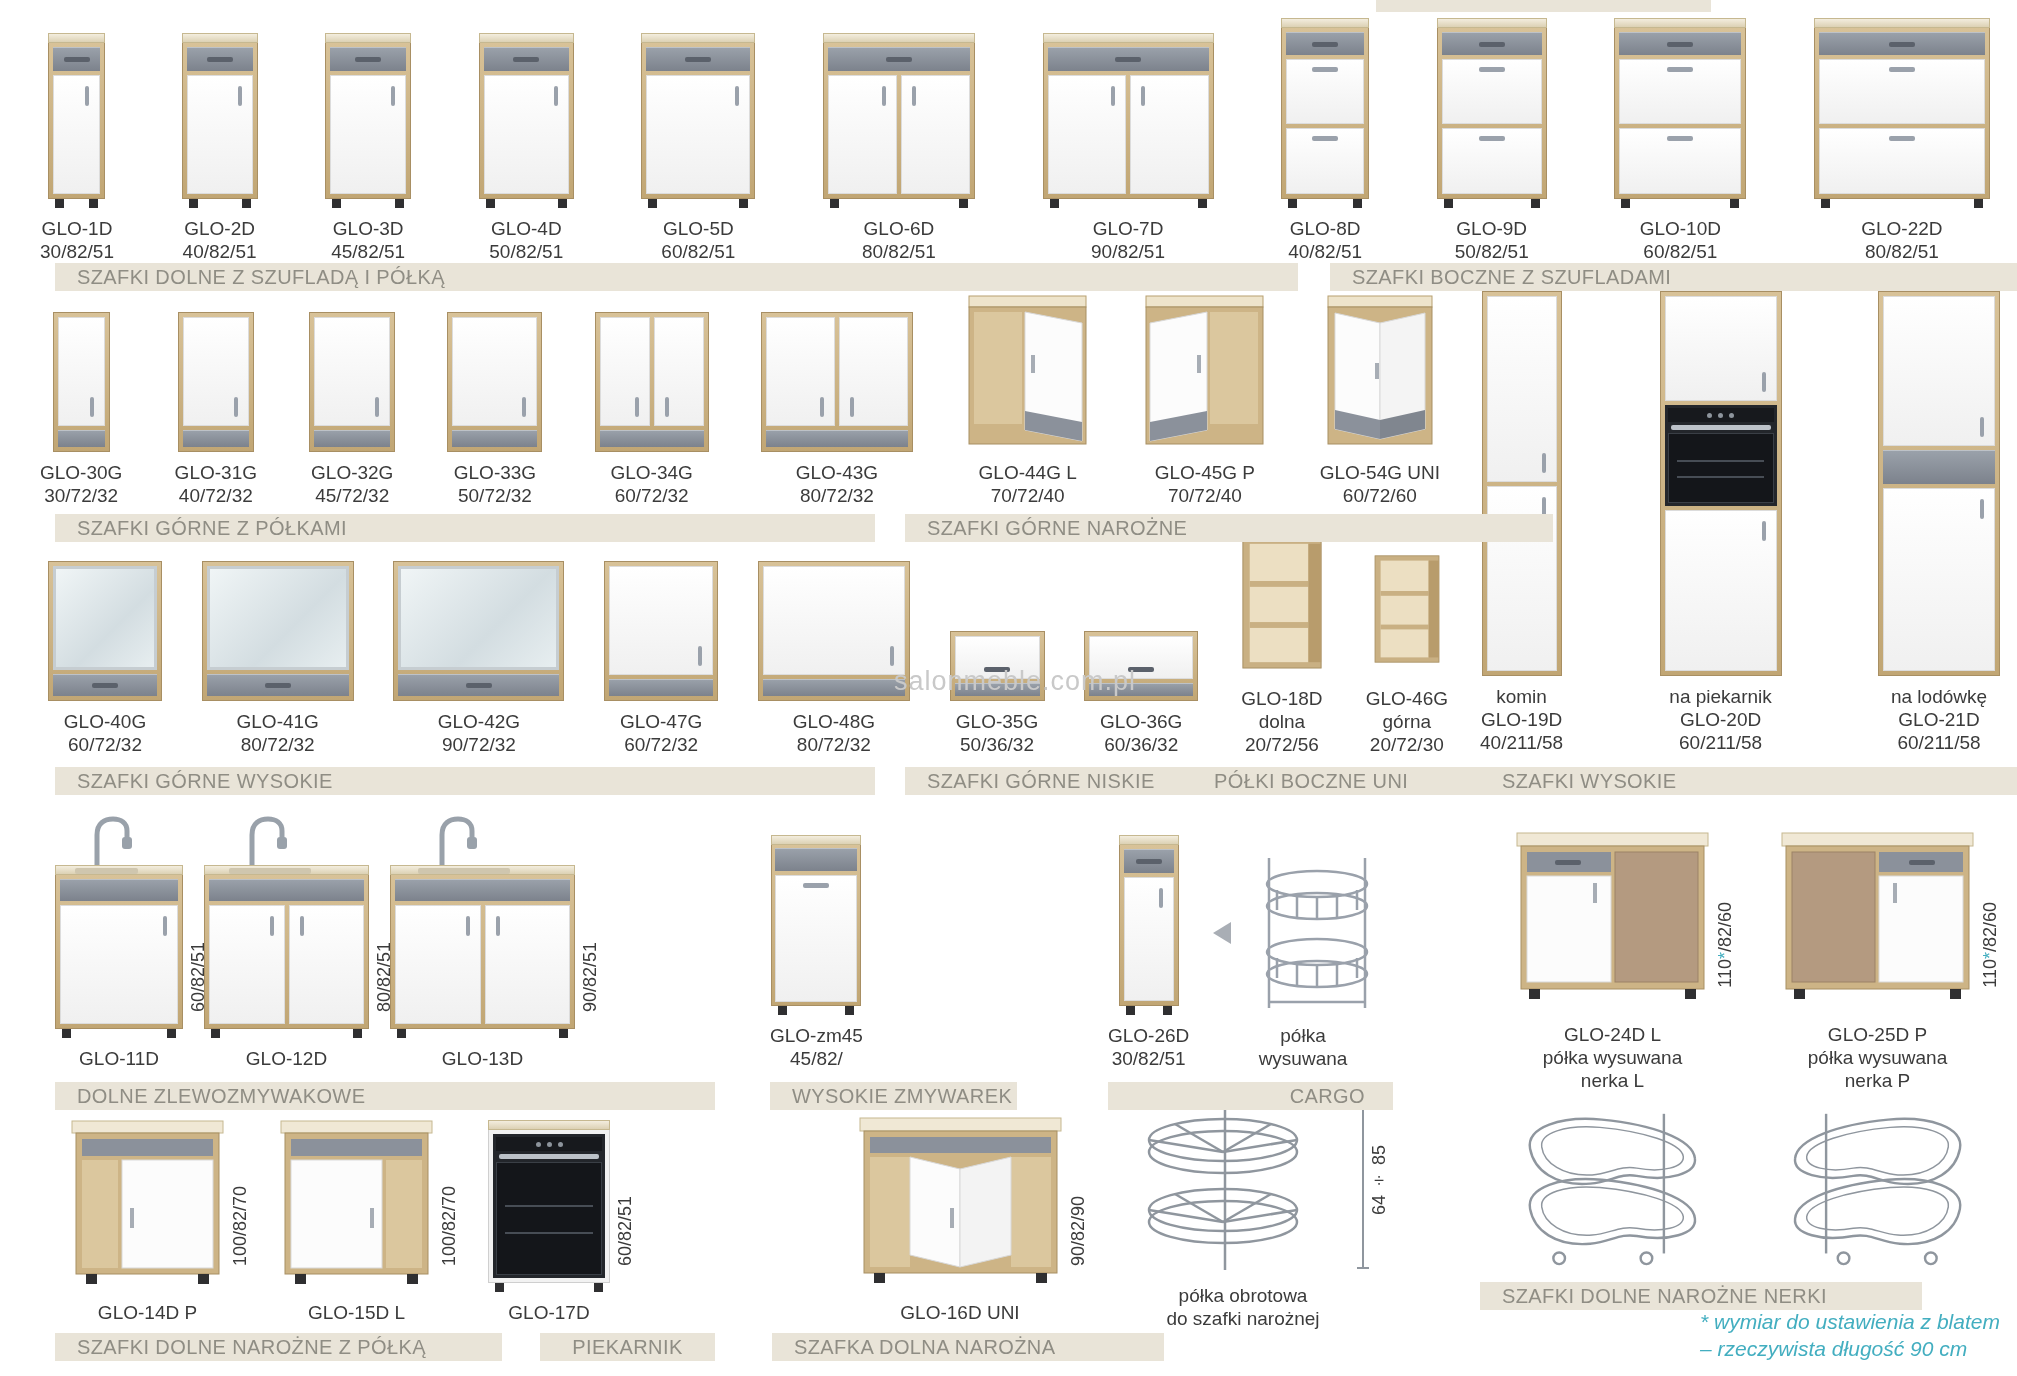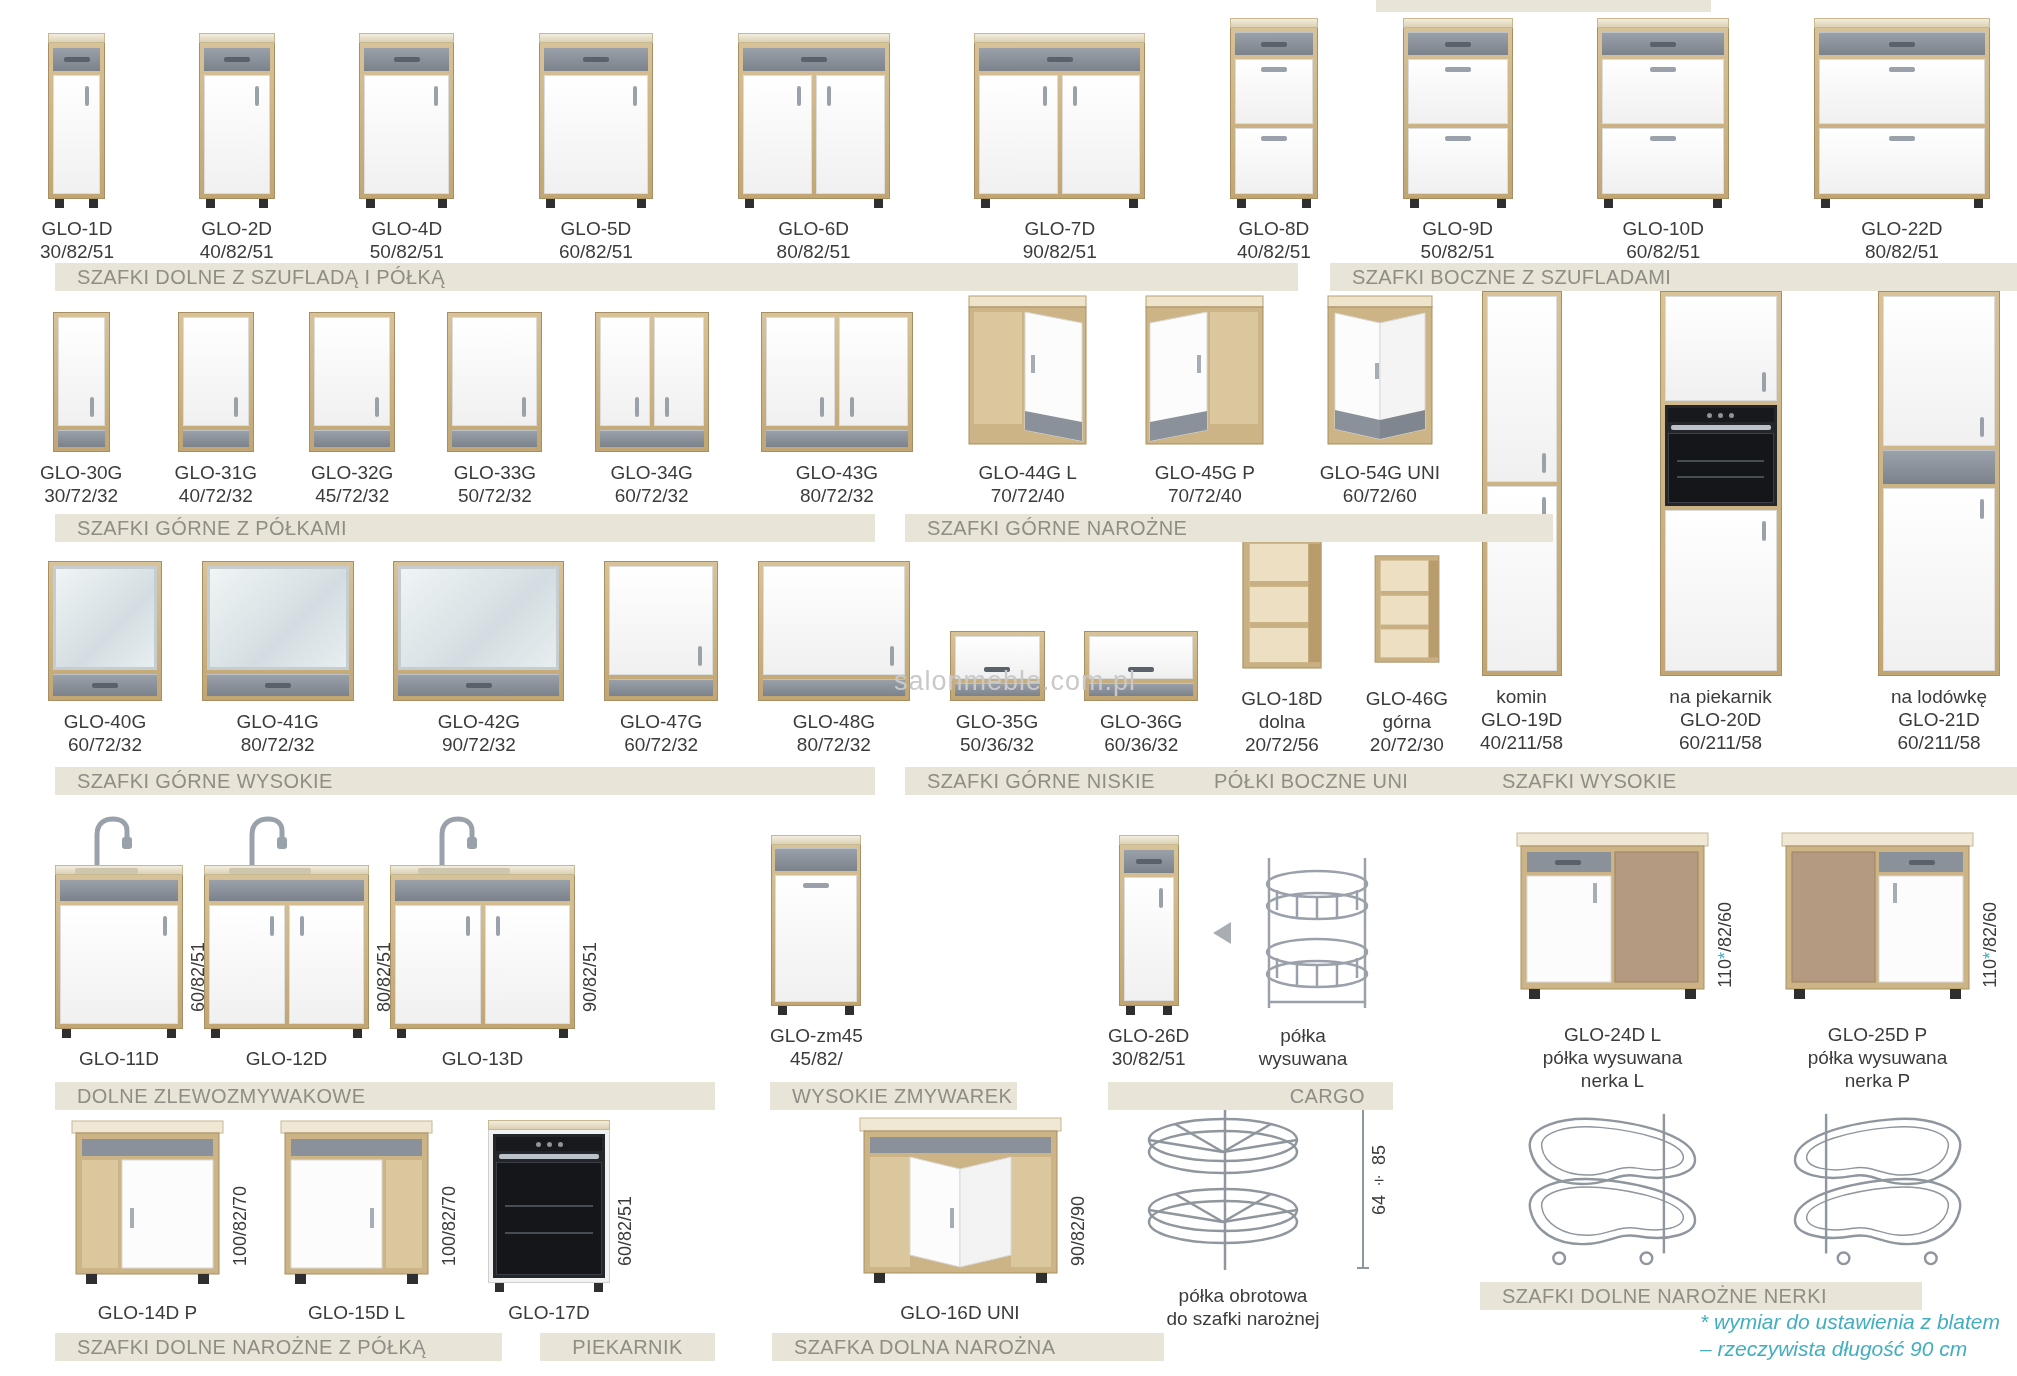--- a/index.html
+++ b/index.html
@@ -107,20 +107,41 @@
               </div>
             </div>
             <div class="feet">
               <i></i>
               <i></i>
             </div>
           </div>
         </div>
         <div class="pline">GLO-2D</div>
         <div class="pline">40/82/51</div>
+      </div>
+      <div class="card">
+        <div class="figwrap">
+          <div class="cab" style="width:86px;height:175px">
+            <div class="ctop"></div>
+            <div class="cbody">
+              <div class="pan gray" style="height:16%">
+                <i class="hh"></i>
+              </div>
+              <div class="pan white grow">
+                <i class="hv"></i>
+              </div>
+            </div>
+            <div class="feet">
+              <i></i>
+              <i></i>
+            </div>
+          </div>
+        </div>
+        <div class="pline">GLO-3D</div>
+        <div class="pline">45/82/51</div>
       </div>
       <div class="card">
         <div class="figwrap">
           <div class="cab" style="width:95px;height:175px">
             <div class="ctop"></div>
             <div class="cbody">
               <div class="pan gray" style="height:16%">
                 <i class="hh"></i>
               </div>
               <div class="pan white grow">

